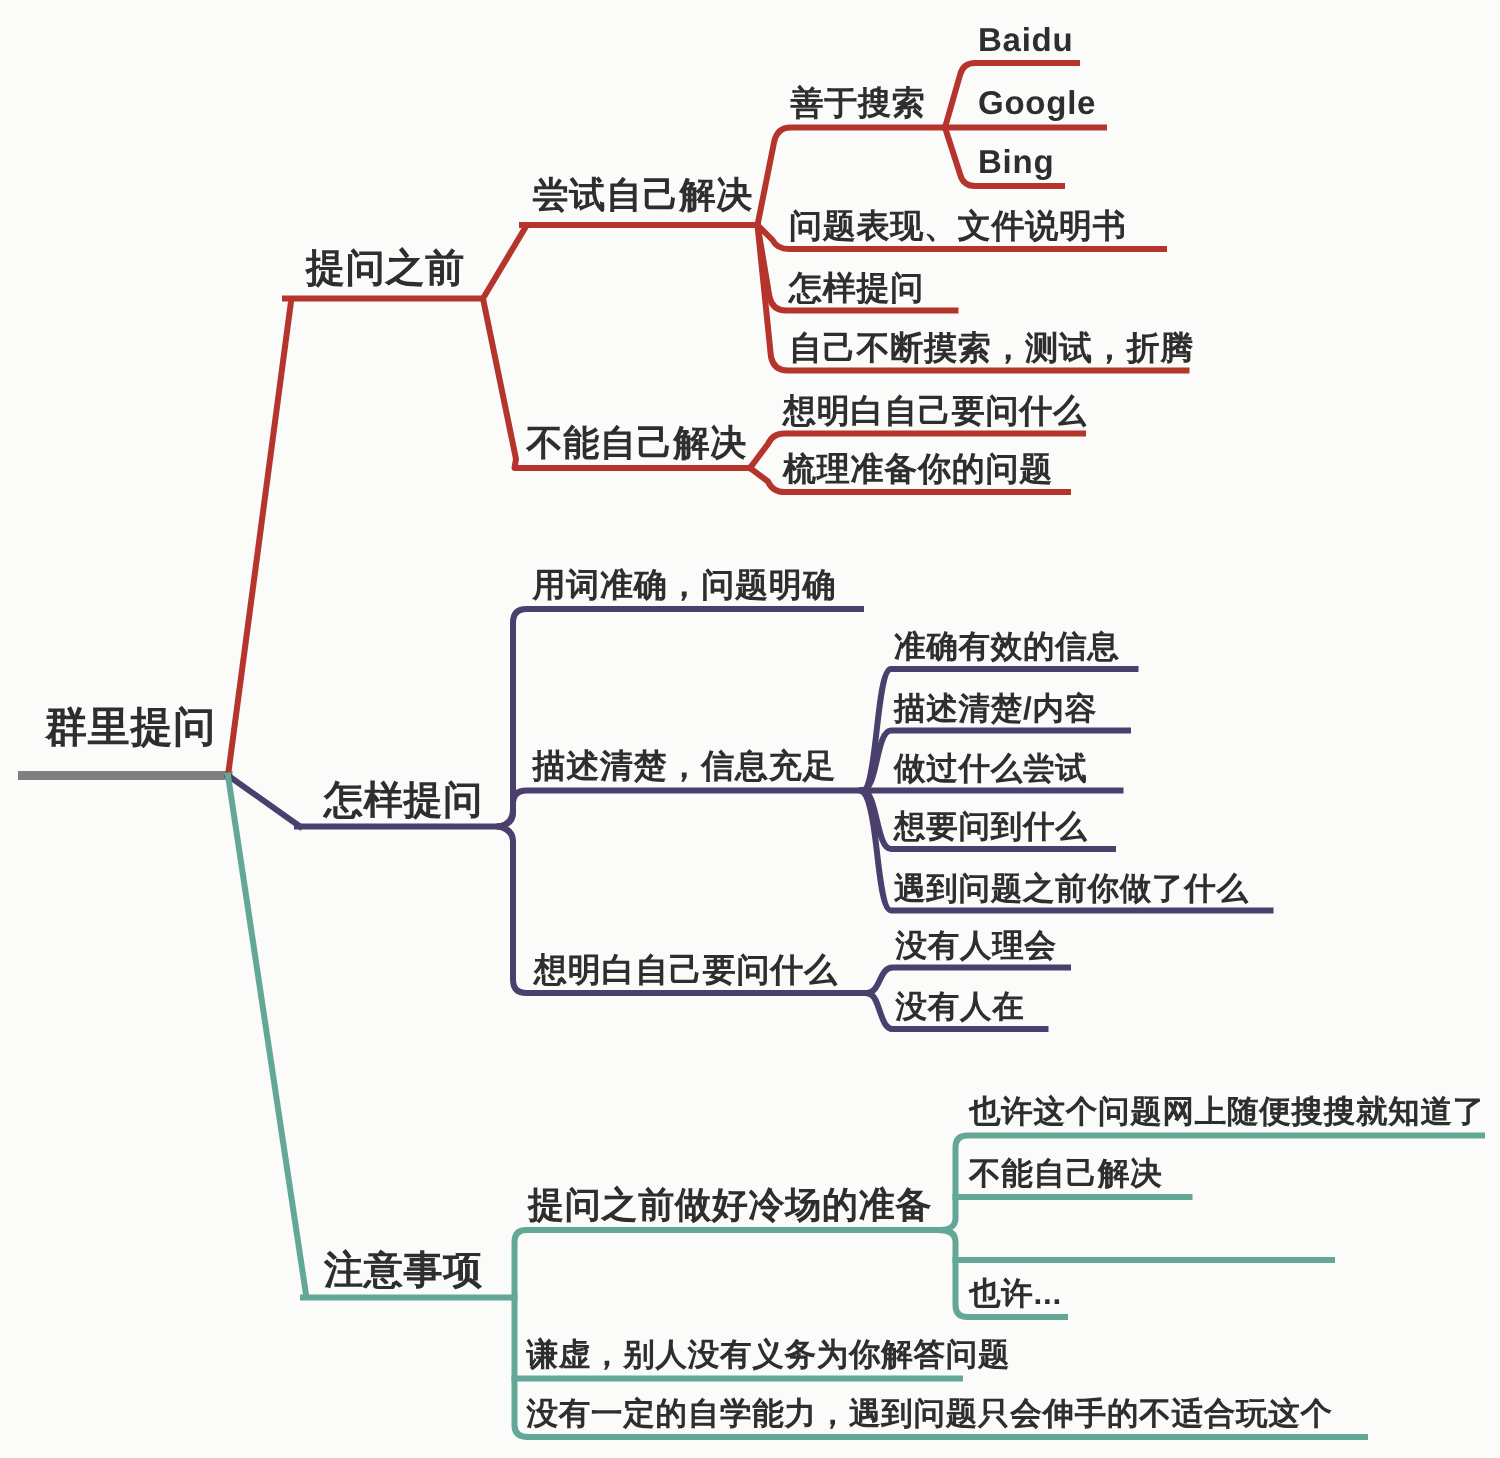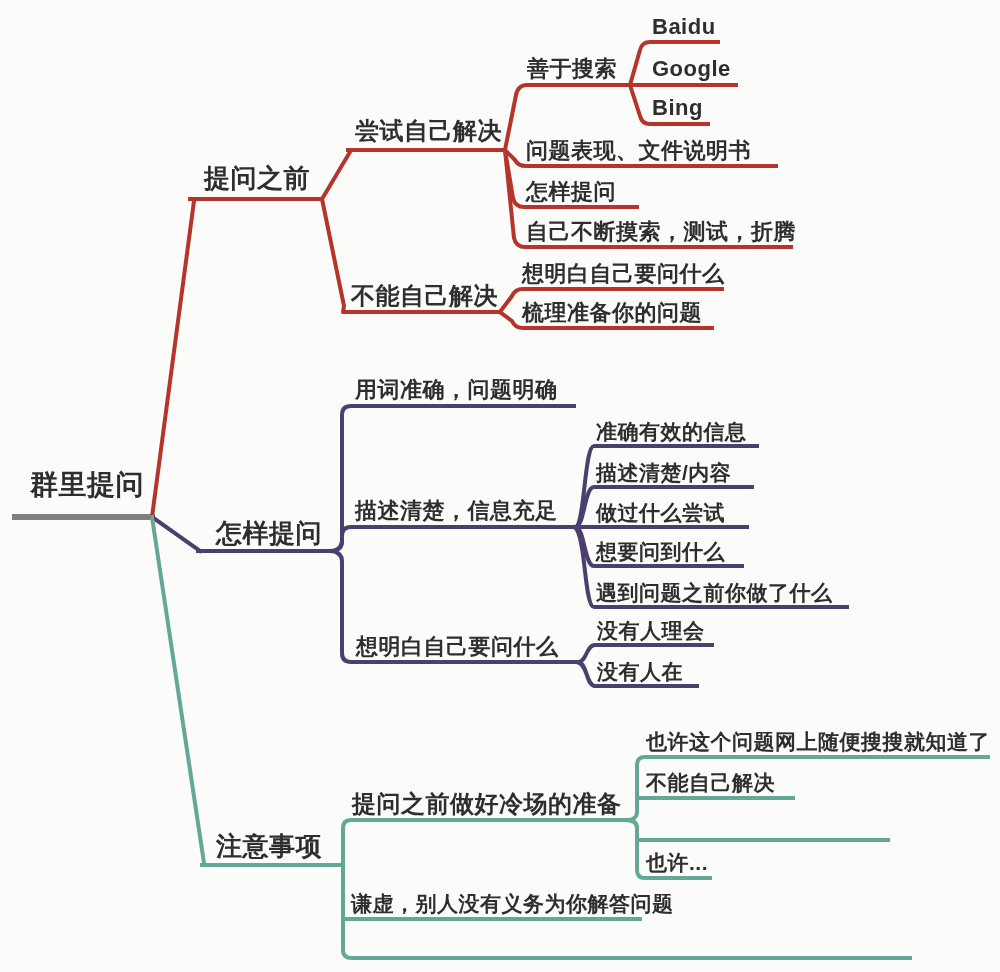--- a/index.html
+++ b/index.html
@@ -102,14 +102,15 @@
   <div class="node lv3" style="left:356px;top:635px">想明白自己要问什么</div>
   <div class="node lv4" style="left:597px;top:619px">没有人理会</div>
   <div class="node lv4" style="left:597px;top:660px">没有人在</div>
 
   <div class="node lv1" style="left:216px;top:832px">注意事项</div>
   <div class="node lv2" style="left:352px;top:791px">提问之前做好冷场的准备</div>
   <div class="node lv4" style="left:646px;top:730px">也许这个问题网上随便搜搜就知道了</div>
   <div class="node lv4" style="left:646px;top:771px">不能自己解决</div>
   <div class="node lv4" style="left:646px;top:851px">也许...</div>
   <div class="node lv4" style="left:351px;top:892px">谦虚，别人没有义务为你解答问题</div>
+  <div class="node lv4" style="left:351px;top:931px">没有一定的自学能力，遇到问题只会伸手的不适合玩这个</div>
 
 </div>
 
 </body></html>

